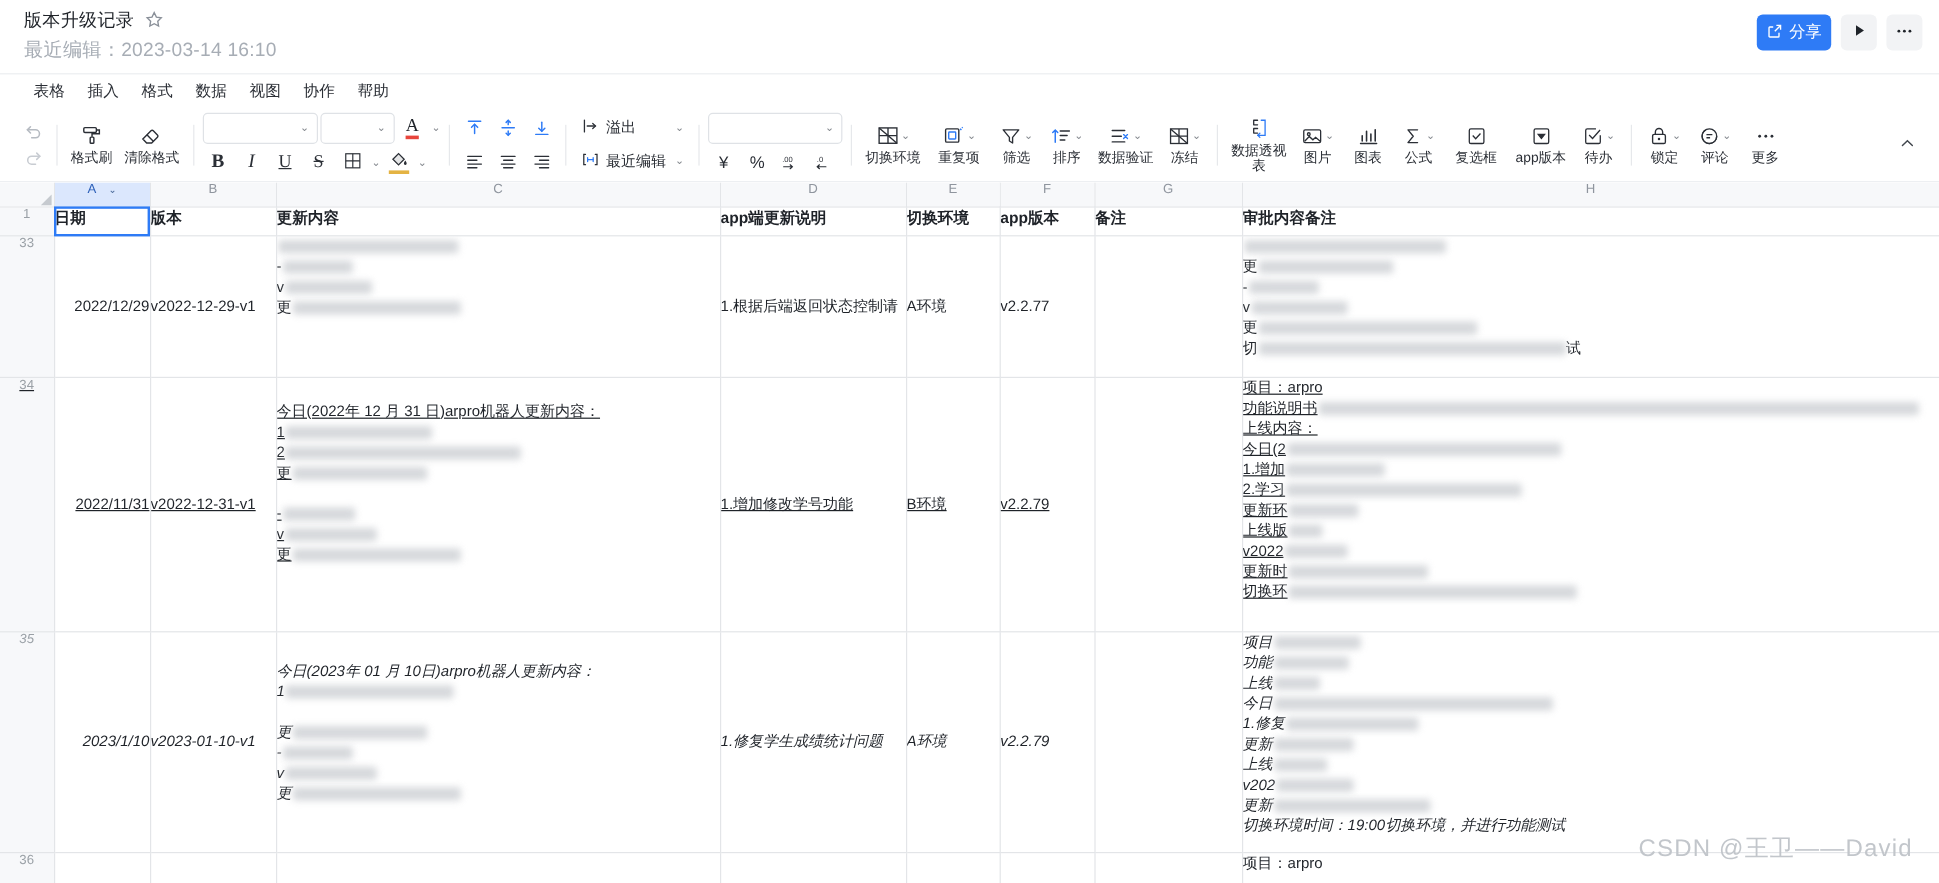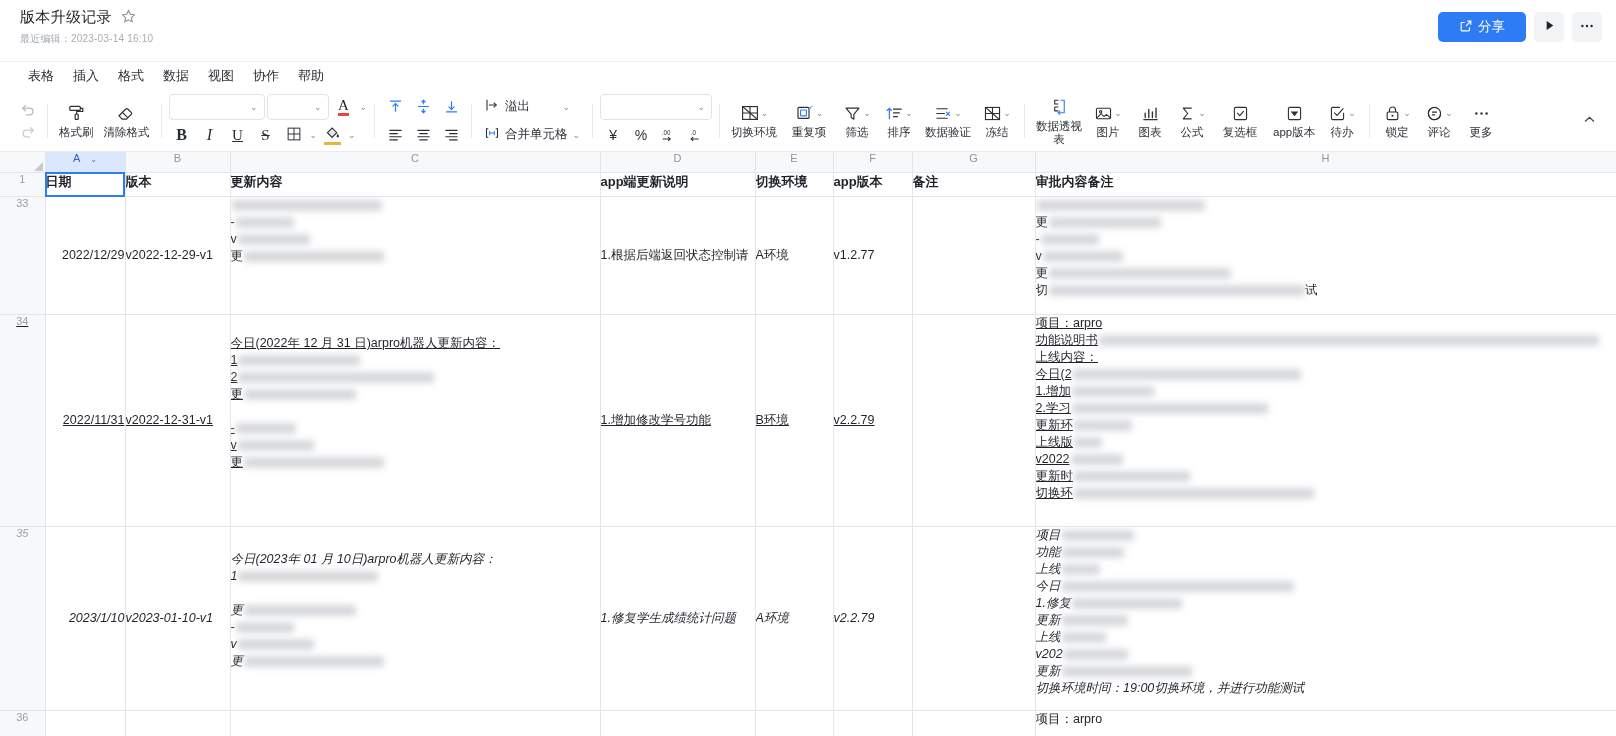--- a/index.html
+++ b/index.html
@@ -19,31 +19,31 @@
     border-bottom: 1px solid #eceef1;
     background: #fff;
   }
   .title-left { position: absolute; left: 20px; top: 8px; }
   .doc-title-row { display: flex; align-items: center; gap: 9px; }
   .doc-title {
     font-size: 15px; color: #1f2329; letter-spacing: .3px;
   }
   .star-icon { color: #8a9099; font-size: 14px; line-height: 1; cursor: pointer; }
   .doc-sub {
-    margin-top: 5px; font-size: 10px; color: #a7adb5; letter-spacing: .2px;
+    margin-top: 5px; font-size: 16px; color: #a7adb5; letter-spacing: .2px;
   }
   .title-right {
     position: absolute; right: 14px; top: 12px;
     display: flex; align-items: center; gap: 8px;
   }
   .share-btn {
     display: flex; align-items: center; gap: 5px;
     background: #2e7bf6; color: #fff;
     border: none; border-radius: 5px;
-    height: 30px; padding: 0 21px;
+    height: 30px; padding: 0 8px;
     font-size: 13.5px; cursor: pointer;
     font-family: inherit;
   }
   .icon-btn {
     width: 30px; height: 30px; border-radius: 5px;
     background: #f2f3f5; border: none; cursor: pointer;
     display: flex; align-items: center; justify-content: center;
     color: #1f2329;
   }
 
@@ -451,21 +451,21 @@
     <div class="row-line">
       <div class="textlabel-btn" style="min-width:96px;justify-content:space-between;">
         <span style="display:flex;align-items:center;gap:5px;">
           <span>
             <svg width="16" height="16" viewBox="0 0 18 18" fill="none" stroke="#2b2f36" stroke-width="1.2" stroke-linecap="round">
               <path d="M4.4 4.2H2.8v9.6h1.6M13.6 4.2h1.6v9.6h-1.6"></path>
               <path d="M6.4 9h5.2" stroke="#2e7bf6"></path>
                 <path d="M6.4 7.2v3.6M11.6 7.2v3.6" stroke="#2e7bf6"></path>
             </svg>
           </span>
-          <span>合并单元格</span>
+          <span>最近编辑</span>
         </span>
         <span class="caret">⌄</span>
       </div>
     </div>
   </div>
 
   <div class="tb-sep"></div>
 
   <div class="rows2">
     <div class="row-line">
@@ -720,21 +720,21 @@
         <td class="headercell">审批内容备注</td>
       </tr>
 
     <tr style="height: 118px;">
           <td class="rownum">33</td>
           <td class="cell mid num">2022/12/29</td>
           <td class="cell mid">v2022-12-29-v1</td>
           <td class="cell"><div style="padding-top: 0px;"><span class="blurline"><span class="blur" style="width: 150px;"></span></span><span class="blurline"><span class="bl-pre">-</span><span class="blur" style="width: 58px;"></span></span><span class="blurline"><span class="bl-pre">v</span><span class="blur" style="width: 72px;"></span></span><span class="blurline"><span class="bl-pre">更</span><span class="blur" style="width: 140px;"></span></span></div></td>
           <td class="cell mid">1.根据后端返回状态控制请</td>
           <td class="cell mid">A环境</td>
-          <td class="cell mid">v1.2.77</td>
+          <td class="cell mid">v2.2.77</td>
           <td class="cell mid"></td>
           <td class="cell"><div><span class="blurline"><span class="blur" style="width: 168px;"></span></span><span class="blurline"><span class="bl-pre">更</span><span class="blur" style="width: 112px;"></span></span><span class="blurline"><span class="bl-pre">-</span><span class="blur" style="width: 58px;"></span></span><span class="blurline"><span class="bl-pre">v</span><span class="blur" style="width: 80px;"></span></span><span class="blurline"><span class="bl-pre">更</span><span class="blur" style="width: 182px;"></span></span><span class="blurline"><span class="bl-pre">切</span><span class="blur" style="width: 256px;"></span><span class="bl-pre">试</span></span></div></td>
         </tr>
         <tr style="height: 212px; text-decoration: underline;">
           <td class="rownum">34</td>
           <td class="cell mid num">2022/11/31</td>
           <td class="cell mid">v2022-12-31-v1</td>
           <td class="cell"><div style="padding-top: 20px;"><span class="blurline"><span class="bl-pre">今日(2022年 12 月 31 日)arpro机器人更新内容：</span></span><span class="blurline"><span class="bl-pre">1</span><span class="blur" style="width: 122px;"></span></span><span class="blurline"><span class="bl-pre">2</span><span class="blur" style="width: 196px;"></span></span><span class="blurline"><span class="bl-pre">更</span><span class="blur" style="width: 112px;"></span></span><span class="blurline"></span><span class="blurline"><span class="bl-pre">-</span><span class="blur" style="width: 60px;"></span></span><span class="blurline"><span class="bl-pre">v</span><span class="blur" style="width: 76px;"></span></span><span class="blurline"><span class="bl-pre">更</span><span class="blur" style="width: 140px;"></span></span></div></td>
           <td class="cell mid">1.增加修改学号功能</td>
           <td class="cell mid">B环境</td>
@@ -759,13 +759,14 @@
           <td class="cell mid"></td>
           <td class="cell"><div style="padding-top: 0px;"></div></td>
           <td class="cell mid"></td>
           <td class="cell mid"></td>
           <td class="cell mid"></td>
           <td class="cell mid"></td>
           <td class="cell"><div><span class="blurline"><span class="bl-pre">项目：arpro</span></span></div></td>
         </tr>
       </tbody>
   </table>
+  <div class="watermark">CSDN @王卫——David</div>
 </div>
 
 </body></html>

